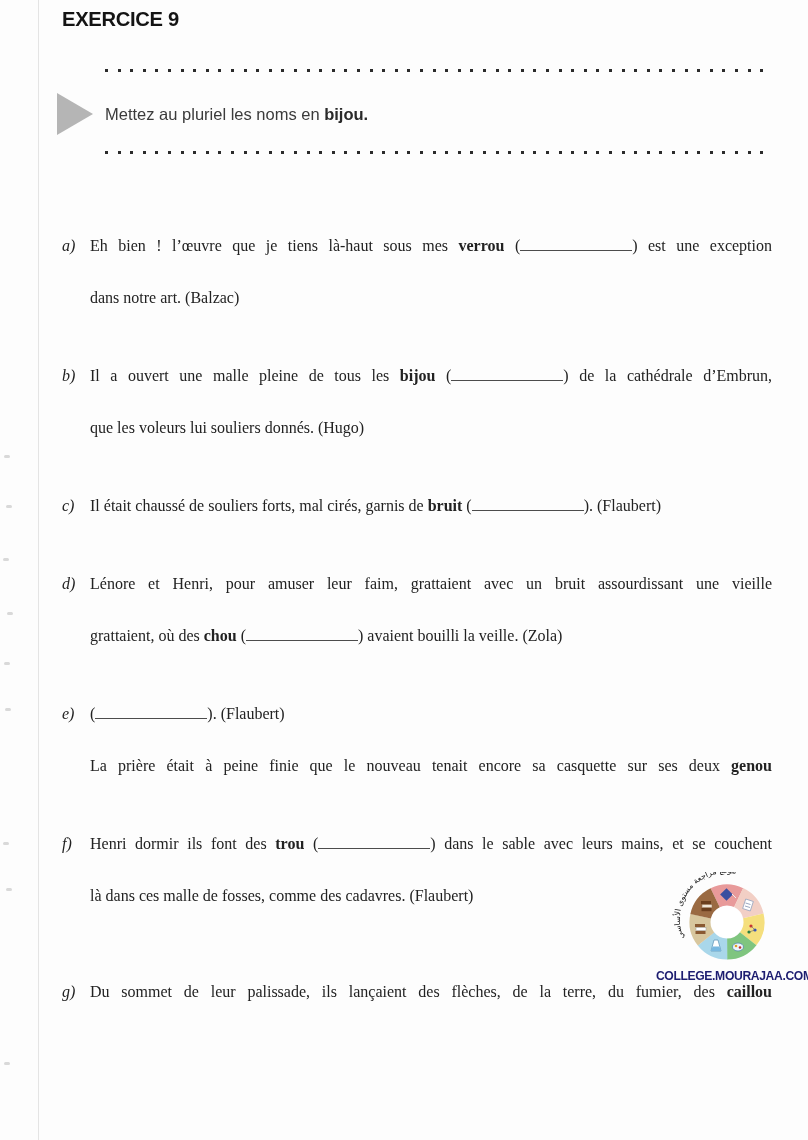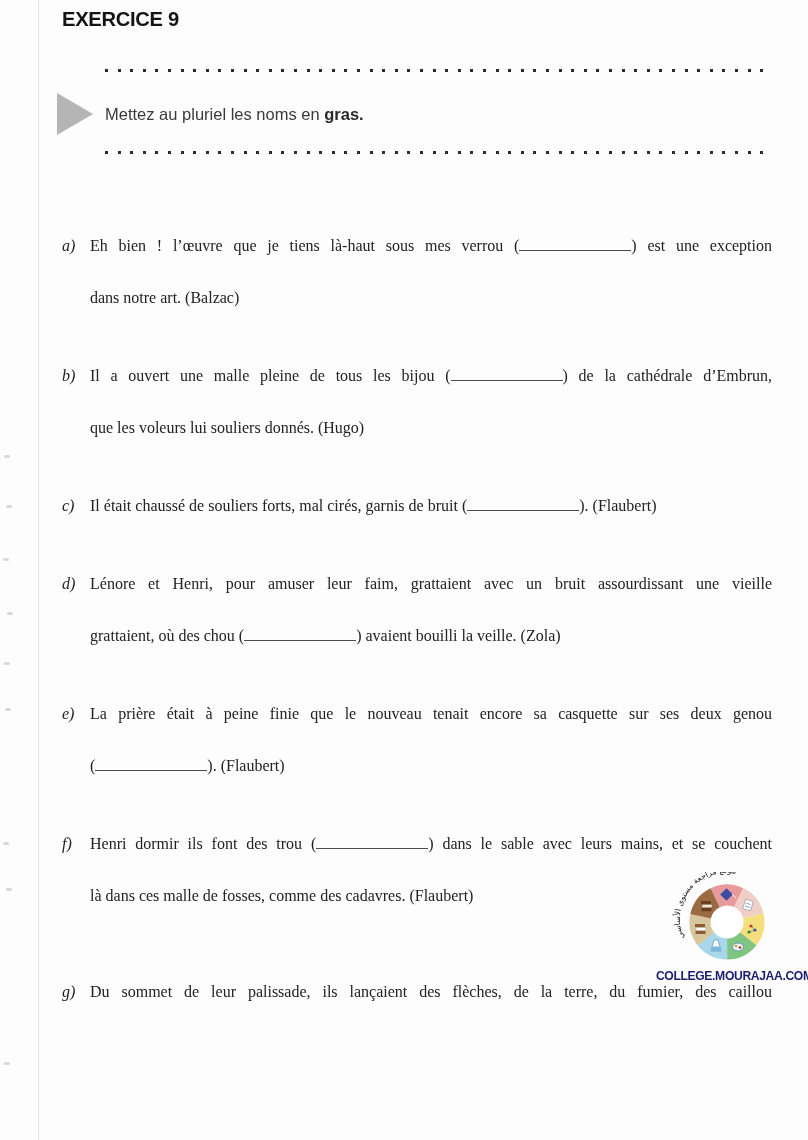--- a/index.html
+++ b/index.html
@@ -58,21 +58,21 @@
   .item + .item { margin-top: 26px; }
   .item.gap-lg { margin-top: 44px; }
   .item-label {
     width: 28px; flex: 0 0 28px;
     font-style: italic; font-size: 16px; line-height: 52px;
     color: #222;
   }
   .item-body { flex: 1; min-width: 0; }
   .line { font-size: 16px; line-height: 52px; color: #222; }
   .line.justify { text-align: justify; text-align-last: justify; }
-  .line .bold { font-weight: normal; }
+  .line .bold { font-weight: bold; }
   .blank {
     display: inline-block; width: 112px; height: 2px;
     border-bottom: 1.6px solid #4c4c4c;
   }
 
   
   .watermark {
     position: absolute; right: 2px; bottom: 4px;
     width: 158px; text-align: center;
   }
@@ -100,21 +100,21 @@
   <span class="scan-mark" style="left:6px;top:888px"></span>
   <span class="scan-mark" style="left:4px;top:1062px"></span>
 
   <div class="content">
     <h1 class="title">EXERCICE 9</h1>
 
     <div class="dotted dotted-top"></div>
 
     <div class="instruction-row">
       <span class="triangle-icon"></span>
-      <div class="instruction-text"><span>Mettez au pluriel les noms en </span><span class="bold">gras.</span></div>
+      <div class="instruction-text"><span>Mettez au pluriel les noms en </span><span class="bold">bijou.</span></div>
     </div>
 
     <div class="dotted dotted-bottom"></div>
 
     <div id="items">
         <div class="item">
           <span class="item-label">a)</span>
           <div class="item-body">
             <div class="line justify"><span>Eh bien ! l’œuvre que je tiens là-haut sous mes </span><span class="bold">verrou</span><span> (</span><span class="blank"></span><span>) est une exception</span></div>
             <div class="line"><span>dans notre art. (Balzac)</span></div>
@@ -136,22 +136,22 @@
         <div class="item">
           <span class="item-label">d)</span>
           <div class="item-body">
             <div class="line justify"><span>Lénore et Henri, pour amuser leur faim, grattaient avec un bruit assourdissant une vieille</span></div>
             <div class="line"><span>grattaient, où des </span><span class="bold">chou</span><span> (</span><span class="blank"></span><span>) avaient bouilli la veille. (Zola)</span></div>
           </div>
         </div>
         <div class="item">
           <span class="item-label">e)</span>
           <div class="item-body">
+            <div class="line"><span>(</span><span class="blank"></span><span>). (Flaubert)</span></div>
             <div class="line justify"><span>La prière était à peine finie que le nouveau tenait encore sa casquette sur ses deux </span><span class="bold">genou</span></div>
-            <div class="line"><span>(</span><span class="blank"></span><span>). (Flaubert)</span></div>
           </div>
         </div>
         <div class="item">
           <span class="item-label">f)</span>
           <div class="item-body">
             <div class="line justify"><span>Henri dormir ils font des </span><span class="bold">trou</span><span> (</span><span class="blank"></span><span>) dans le sable avec leurs mains, et se couchent</span></div>
             <div class="line"><span>là dans ces malle de fosses, comme des cadavres. (Flaubert)</span></div>
           </div>
         </div>
         <div class="item gap-lg">

